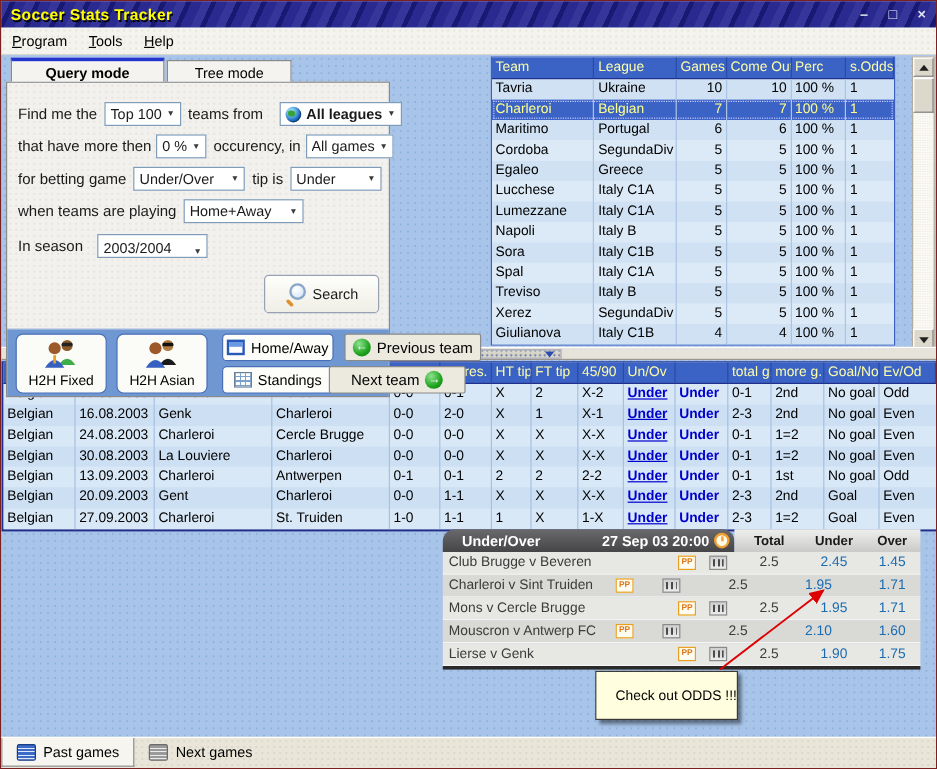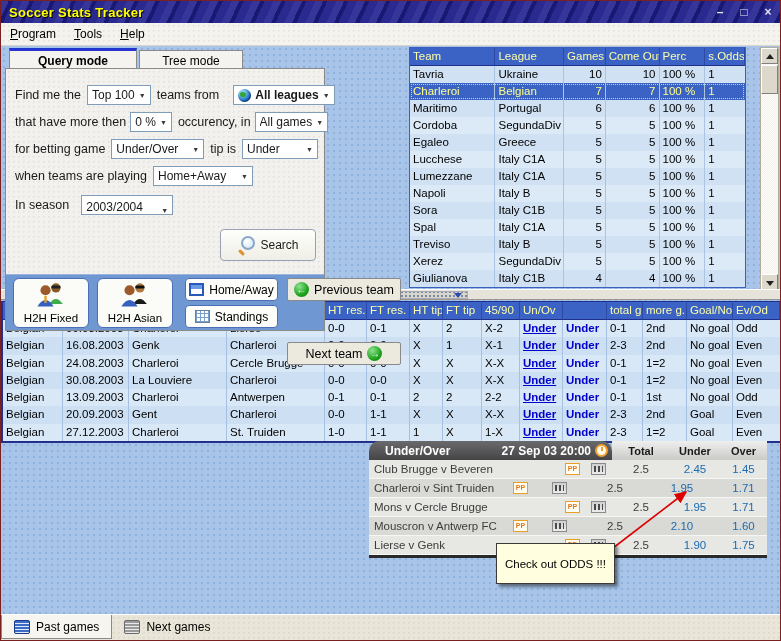--- a/index.html
+++ b/index.html
@@ -58,21 +58,21 @@
     display:flex;flex-direction:column;align-items:center;justify-content:flex-end;font-size:11.5px;padding-bottom:3px;gap:1px;}
   #btn-h2h-fixed{left:7px;}
   #btn-h2h-asian{left:91px;}
   .mini-btn{position:absolute;width:93px;height:23px;background:#fdfdfa;border:1px solid #4a6fb8;border-radius:4px;
     display:flex;align-items:center;justify-content:center;gap:5px;font-size:12px;}
   #btn-homeaway{left:179px;top:3px;}
   #btn-standings{left:179px;top:30px;}
   .nav-btn{position:absolute;width:114px;height:23px;background:#eceadf;border:1px solid #8a8a8a;border-radius:2px;
     display:flex;align-items:center;justify-content:center;gap:5px;font-size:12.5px;}
   #btn-prev{left:281px;top:3px;}
-  #btn-next{left:281px;top:30px;margin-top:37px;}
+  #btn-next{left:268px;top:30px;}
   .green-orb{width:15px;height:15px;border-radius:50%;flex:0 0 15px;color:#fff;font-weight:bold;font-size:10px;line-height:15px;text-align:center;
     background:radial-gradient(circle at 35% 30%,#8fe28f,#1ea31e 60%,#0c7a0c);}
   .winicon{width:15px;height:13px;border:2px solid #2858b8;background:#fff;position:relative;flex:0 0 15px;}
   .winicon::after{content:"";position:absolute;left:0;top:0;right:0;height:4px;background:#6a9ae4;}
   .gridicon{width:15px;height:13px;border:1px solid #6a7f9c;flex:0 0 15px;
     background:#fff;background-image:repeating-linear-gradient(0deg,#7aa0cc 0 1px,transparent 1px 4px),repeating-linear-gradient(90deg,#7aa0cc 0 1px,transparent 1px 4px);}
   .people{flex:0 0 30px;height:26px;}
 
   
   #teams-table{position:absolute;left:408px;top:1px;width:337px;border:1px solid #3b5fbe;background:#dceaf8;font-size:11.5px;}
@@ -135,22 +135,22 @@
   .odds-row.even{background:#d9d9d6;gap:13px;}
   .odds-match{flex:1;padding-left:5px;overflow:hidden;white-space:nowrap;}
   .icon-pp{width:15px;height:12px;border:1px solid #e8a020;background:#fffdf2;color:#e07818;font-size:7px;font-weight:bold;
     text-align:center;line-height:10px;margin-right:11px;flex:0 0 15px;}
   .icon-chart{width:15px;height:12px;border:1px solid #8a8a8a;background:linear-gradient(#cfcfcf,#ececec);position:relative;margin-right:6px;flex:0 0 15px;}
   .icon-chart::after{content:"";position:absolute;left:2px;right:2px;bottom:2px;height:6px;
     background:repeating-linear-gradient(90deg,#4a4a4a 0 2px,transparent 2px 4px);}
   .ov-blue{color:#1a6bb0;}
 
   
-  #tooltip{position:absolute;left:495px;top:497px;width:119px;height:41px;background:#ffffdf;border:1px solid #3a3a3a;
-    box-shadow:3px 3px 3px rgba(0,0,0,.45);display:flex;align-items:center;justify-content:center;font-size:11.5px;color:#000;}
+  #tooltip{position:absolute;left:495px;top:513px;width:119px;height:41px;background:#ffffdf;border:1px solid #3a3a3a;
+    box-shadow:3px 3px 3px rgba(0,0,0,.45);display:flex;align-items:center;justify-content:flex-end;font-size:11.5px;color:#000;}
   #arrow-svg{position:absolute;left:585px;top:438px;pointer-events:none;}
 
   
   #bottombar{position:absolute;left:0;top:613px;width:100%;height:28px;background:#e9e6d9;border-top:1px solid #fff;
     background-image:radial-gradient(#ddd9c8 1px,transparent 1px);background-size:5px 5px;display:flex;font-size:12px;color:#000;}
   .btab{display:flex;align-items:center;gap:6px;padding:0 12px;height:24px;}
   .btab.active{background:#f6f5ef;border:1px solid #8a8a8a;border-top:none;}
   .doc-icon{width:16px;height:14px;border-radius:2px;position:relative;}
   .doc-icon.blue{background:#3a6cc8;background-image:repeating-linear-gradient(0deg,rgba(255,255,255,.85) 0 1px,transparent 1px 3px);border:1px solid #1a3c88;}
   .doc-icon.gray{background:#9a9a9a;background-image:repeating-linear-gradient(0deg,rgba(255,255,255,.8) 0 1px,transparent 1px 3px);border:1px solid #6a6a6a;}
@@ -524,21 +524,21 @@
           <div class="gc g8">X-X</div>
           <div class="gc g9 under-link">Under</div>
           <div class="gc g10 under-plain">Under</div>
           <div class="gc g11">2-3</div>
           <div class="gc g12">2nd</div>
           <div class="gc g13">Goal</div>
           <div class="gc g14">Even</div>
         </div>
         <div class="grow even">
           <div class="gc g0">Belgian</div>
-          <div class="gc g1">27.12.2003</div>
+          <div class="gc g1">27.09.2003</div>
           <div class="gc g2">Charleroi</div>
           <div class="gc g3">St. Truiden</div>
           <div class="gc g4">1-0</div>
           <div class="gc g5">1-1</div>
           <div class="gc g6">1</div>
           <div class="gc g7">X</div>
           <div class="gc g8">1-X</div>
           <div class="gc g9 under-link">Under</div>
           <div class="gc g10 under-plain">Under</div>
           <div class="gc g11">2-3</div>

